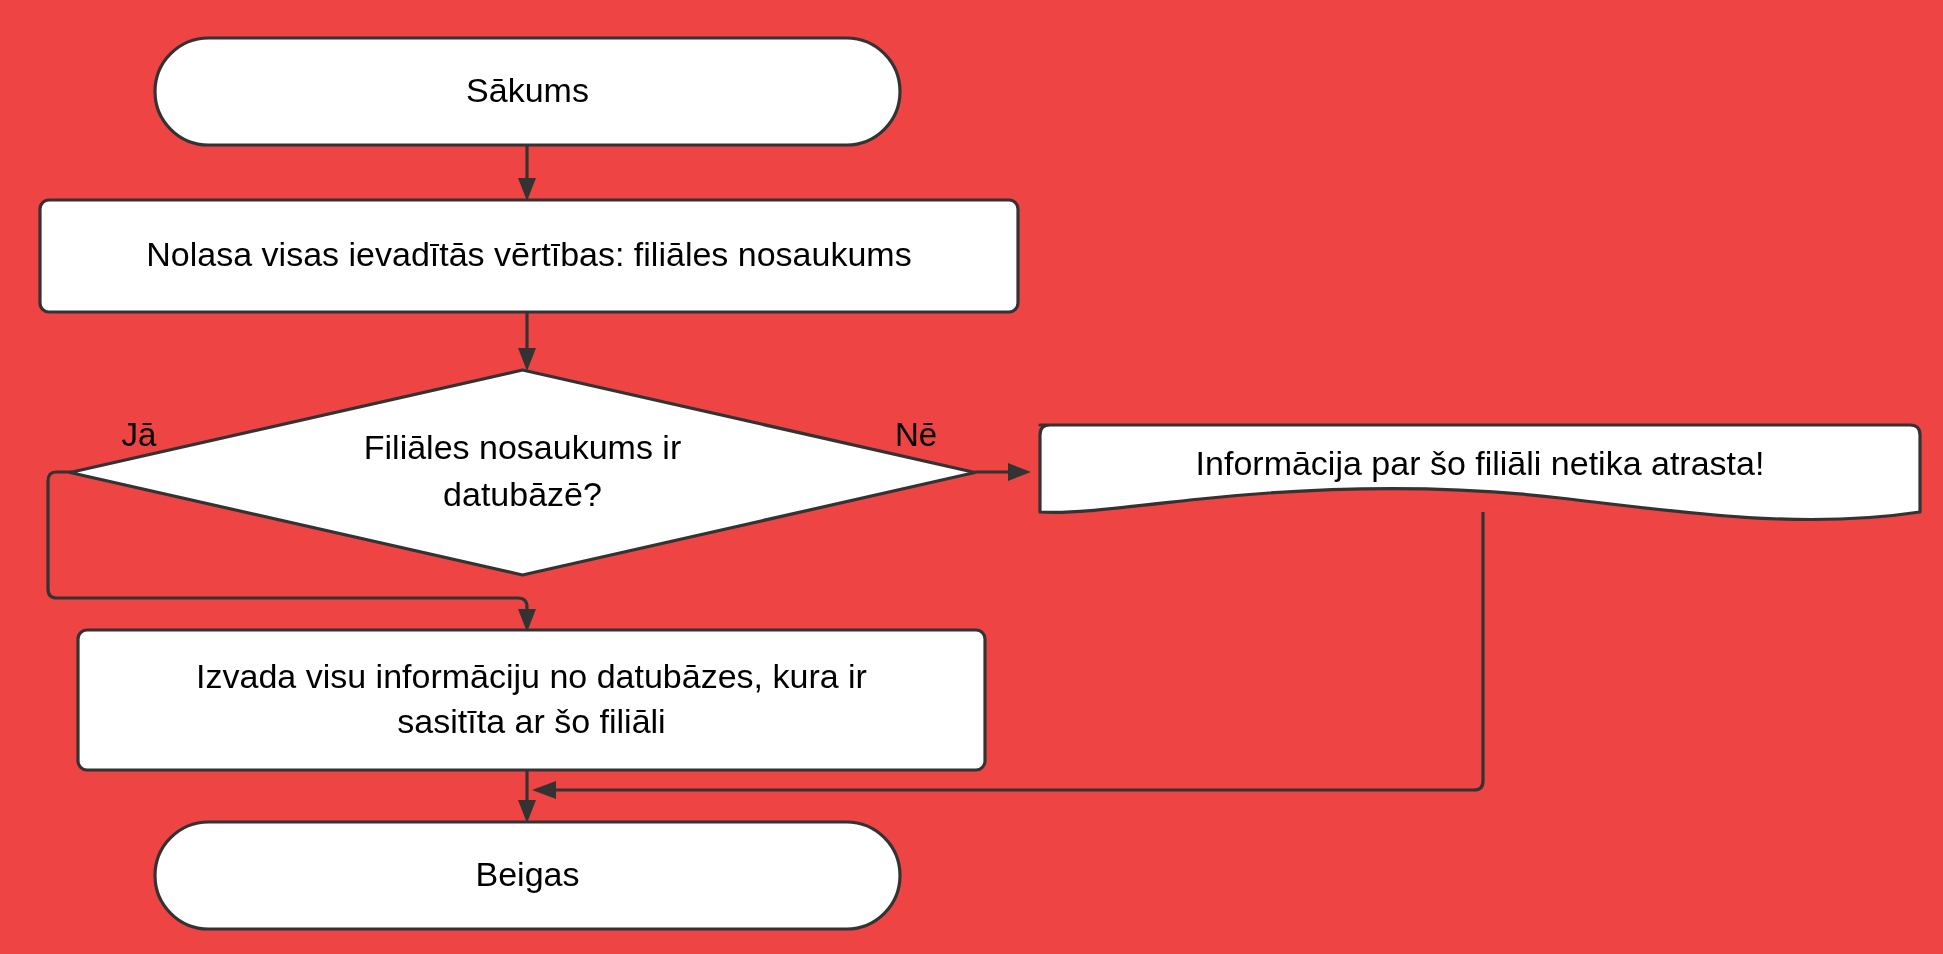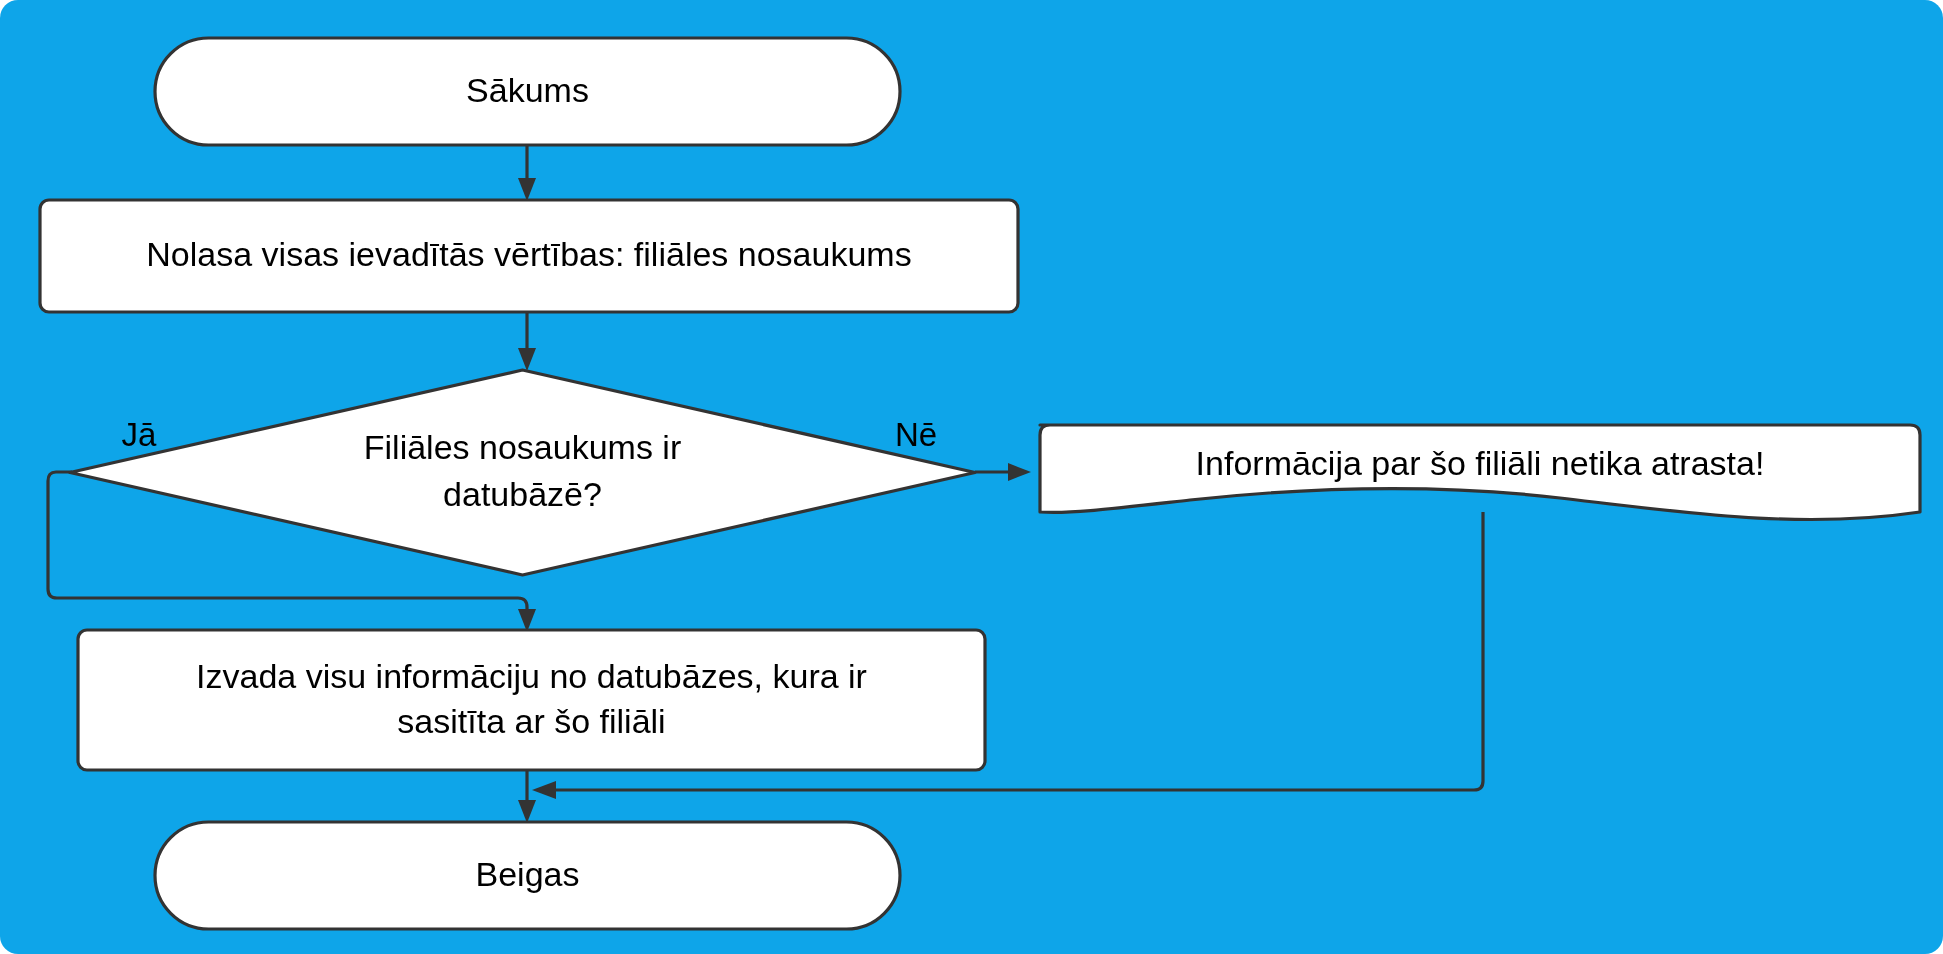--- a/index.html
+++ b/index.html
@@ -8,23 +8,22 @@
     padding: 0;
     background: #ffffff;
   }
   body {
     font-family: "Liberation Sans", sans-serif;
   }
   #canvas {
     position: relative;
     width: 1943px;
     height: 954px;
-    background: #0ea5e9;
+    background: #ef4444;
     overflow: hidden;
-    border-radius: 18px;
   }
   #flow-svg {
     position: absolute;
     left: 0;
     top: 0;
     width: 1943px;
     height: 954px;
   }
   .node-shape {
     fill: #ffffff;

